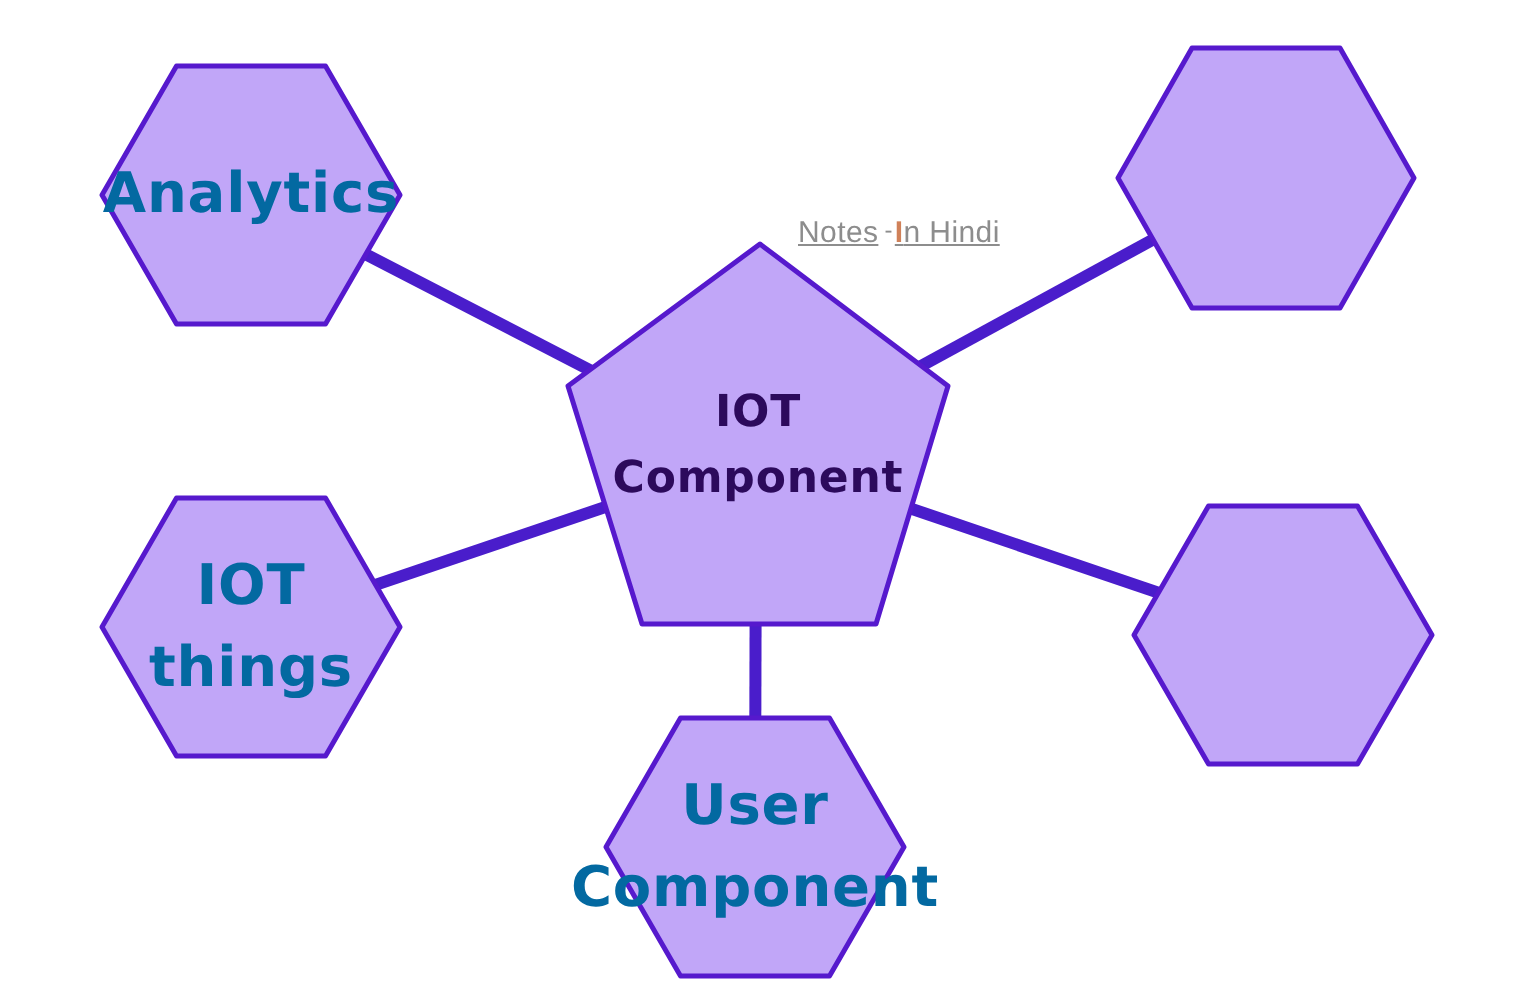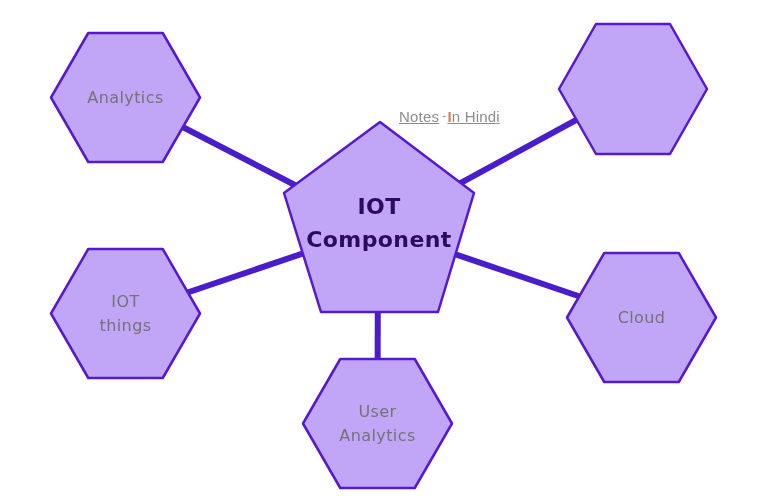--- a/index.html
+++ b/index.html
@@ -18,23 +18,23 @@
     left: 0; top: 0;
   }
 
   .node-label {
     position: absolute;
     display: flex;
     align-items: center;
     justify-content: center;
     text-align: center;
     white-space: pre-line;
-    color: #737373;
-    font-size: 16px;
-    font-weight: 400;
+    color: #0369a1;
+    font-size: 28px;
+    font-weight: 700;
     letter-spacing: 0.4px;
     line-height: 1.45;
     pointer-events: none;
   }
 
   .node-label.analytics      { left: 51px;  top: 33px;  width: 149px; height: 129px; }
   .node-label.gateway        { left: 559px; top: 24px;  width: 148px; height: 130px; }
   .node-label.iot-things     { left: 51px;  top: 249px; width: 149px; height: 129px; }
   .node-label.cloud          { left: 567px; top: 253px; width: 149px; height: 129px; }
   .node-label.user-interface { left: 303px; top: 359px; width: 149px; height: 129px; }
@@ -95,24 +95,23 @@
 
     <polygon points="380,122 474,193 438,312 321,312 284,193" stroke-width="2.5" stroke-linejoin="round" fill="#c1a6f8" stroke="#5619cd"></polygon>
   </svg>
 
   <div class="node-label analytics">Analytics</div>
 
 
   <div class="node-label iot-things">IOT
 things</div>
 
-  <div class="node-label cloud">Cloud</div>
 
   <div class="node-label user-interface">User
-Analytics</div>
+Component</div>
 
   <div class="node-label pentagon-label">IOT
 Component</div>
 
   <div class="watermark">
     <span>Notes</span><span class="dash">-</span><span class="accent-i">I</span><span>n Hindi</span>
   </div>
 
 </div>
 

